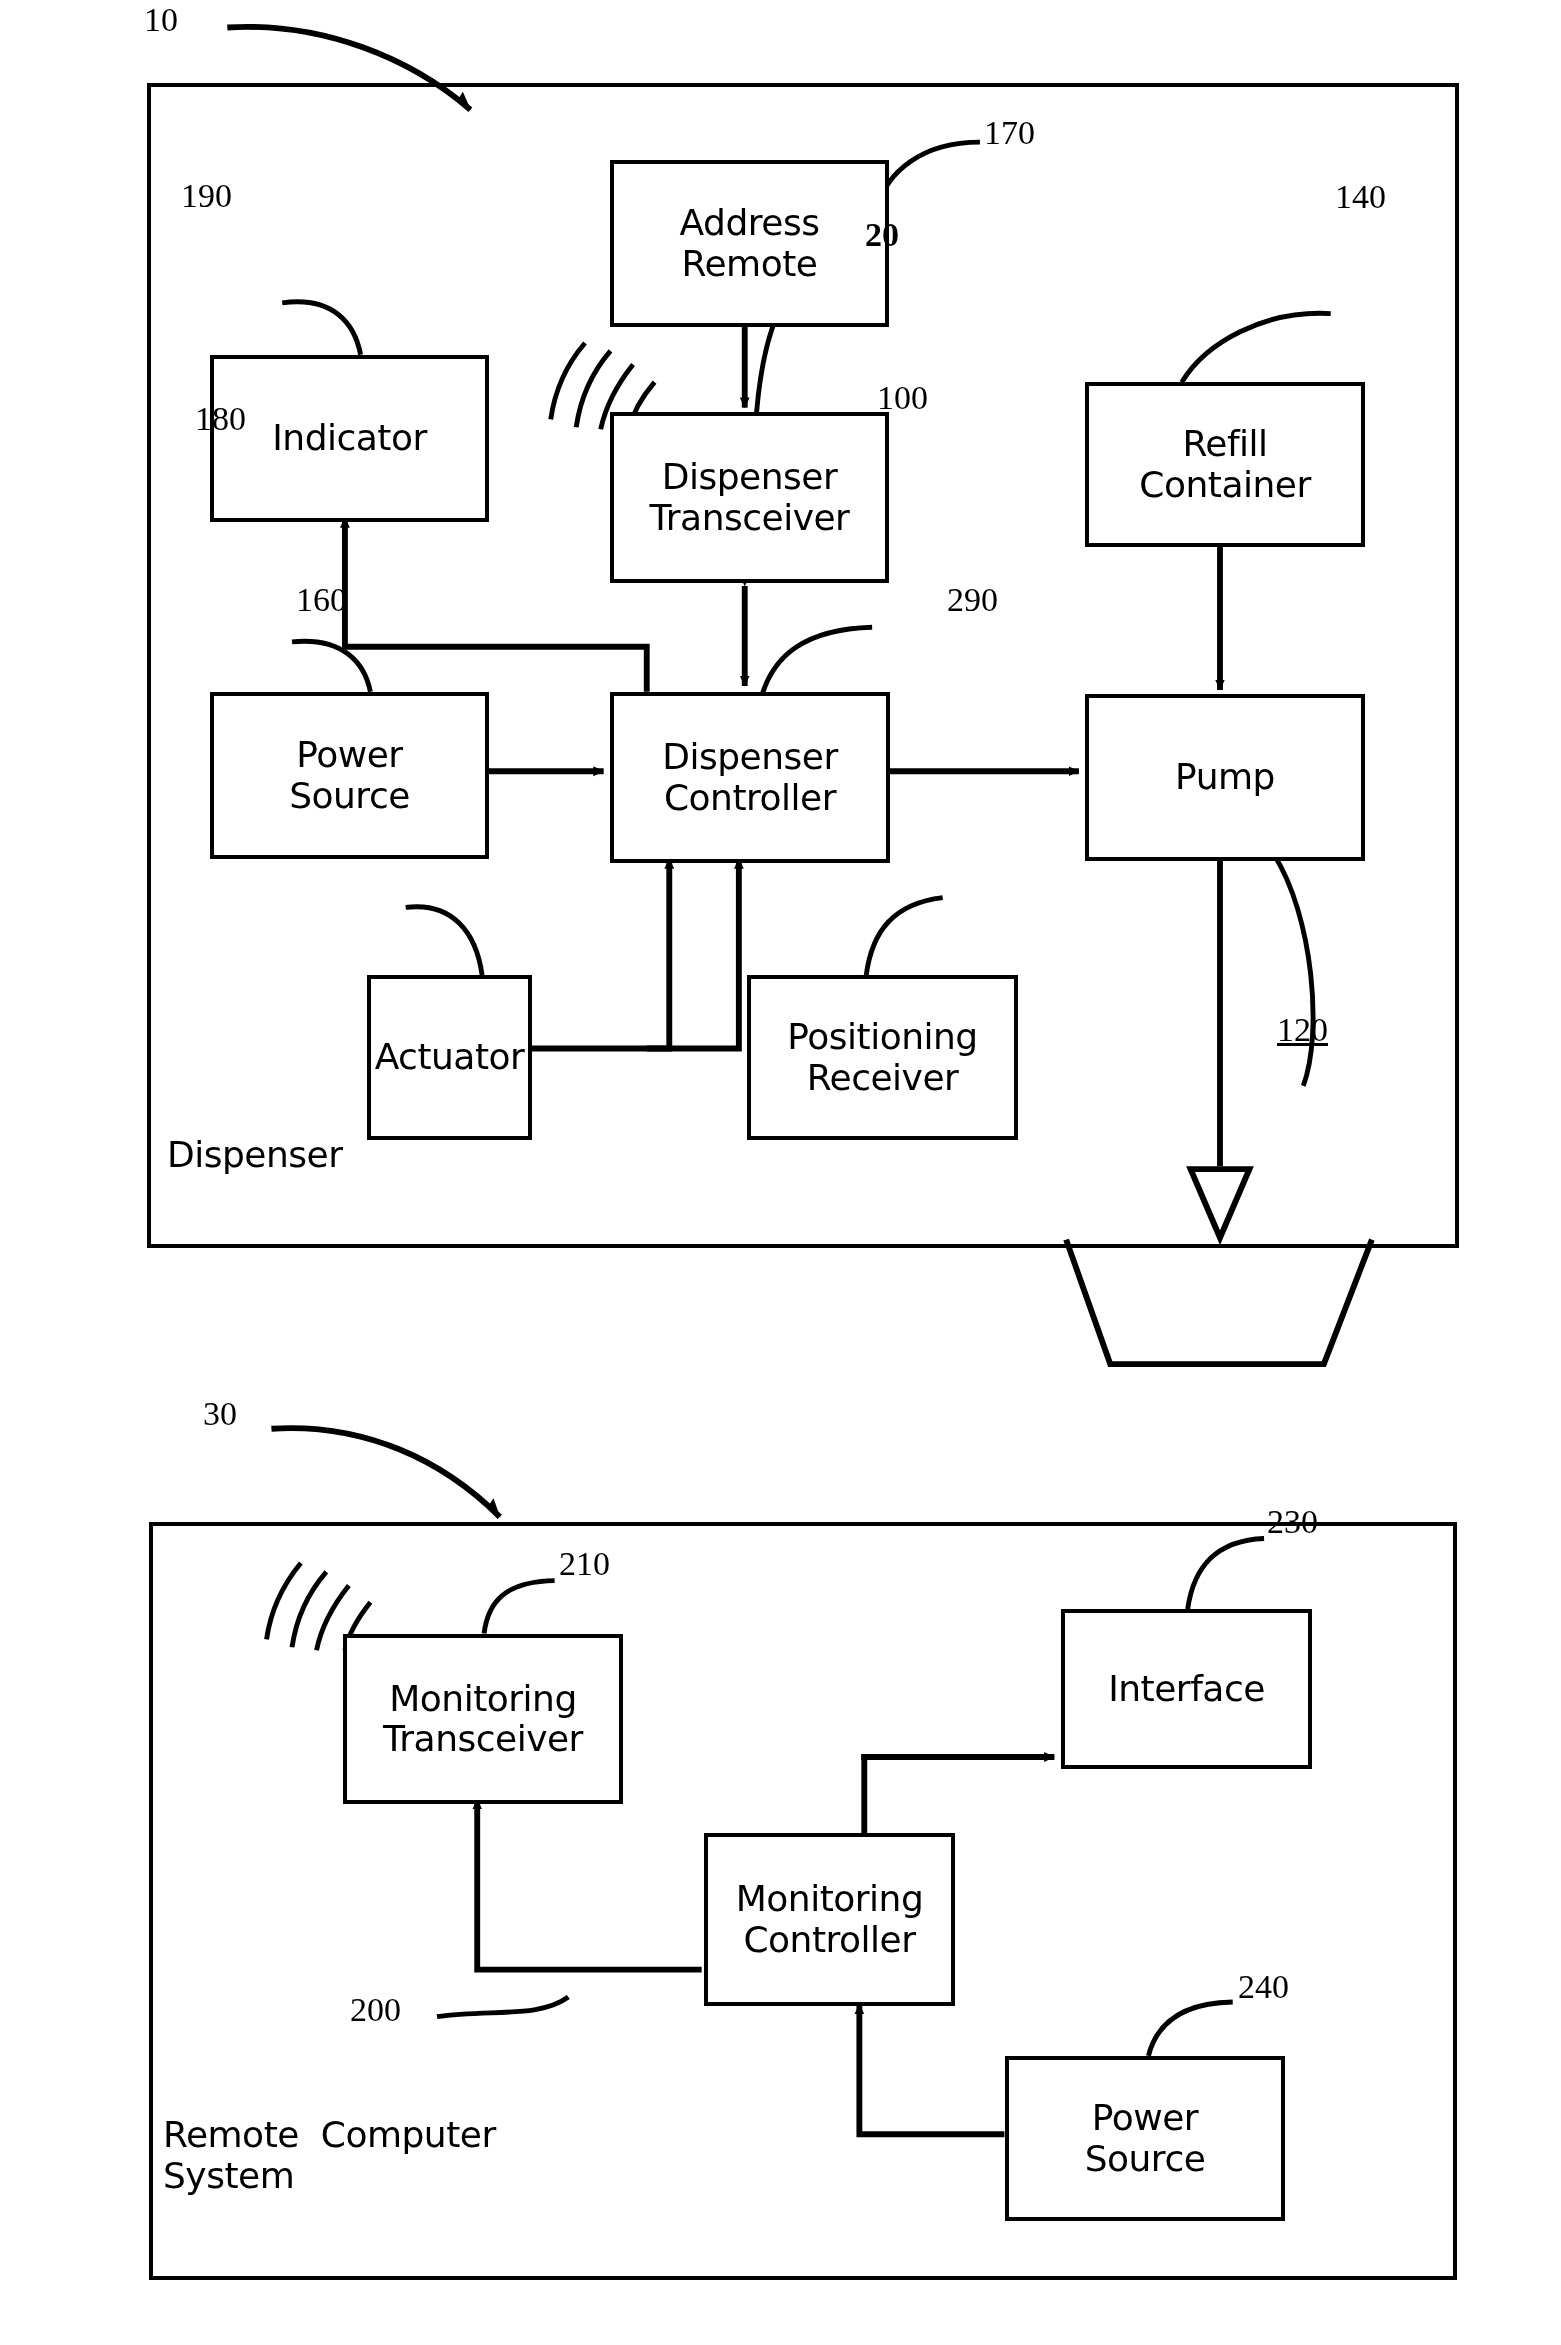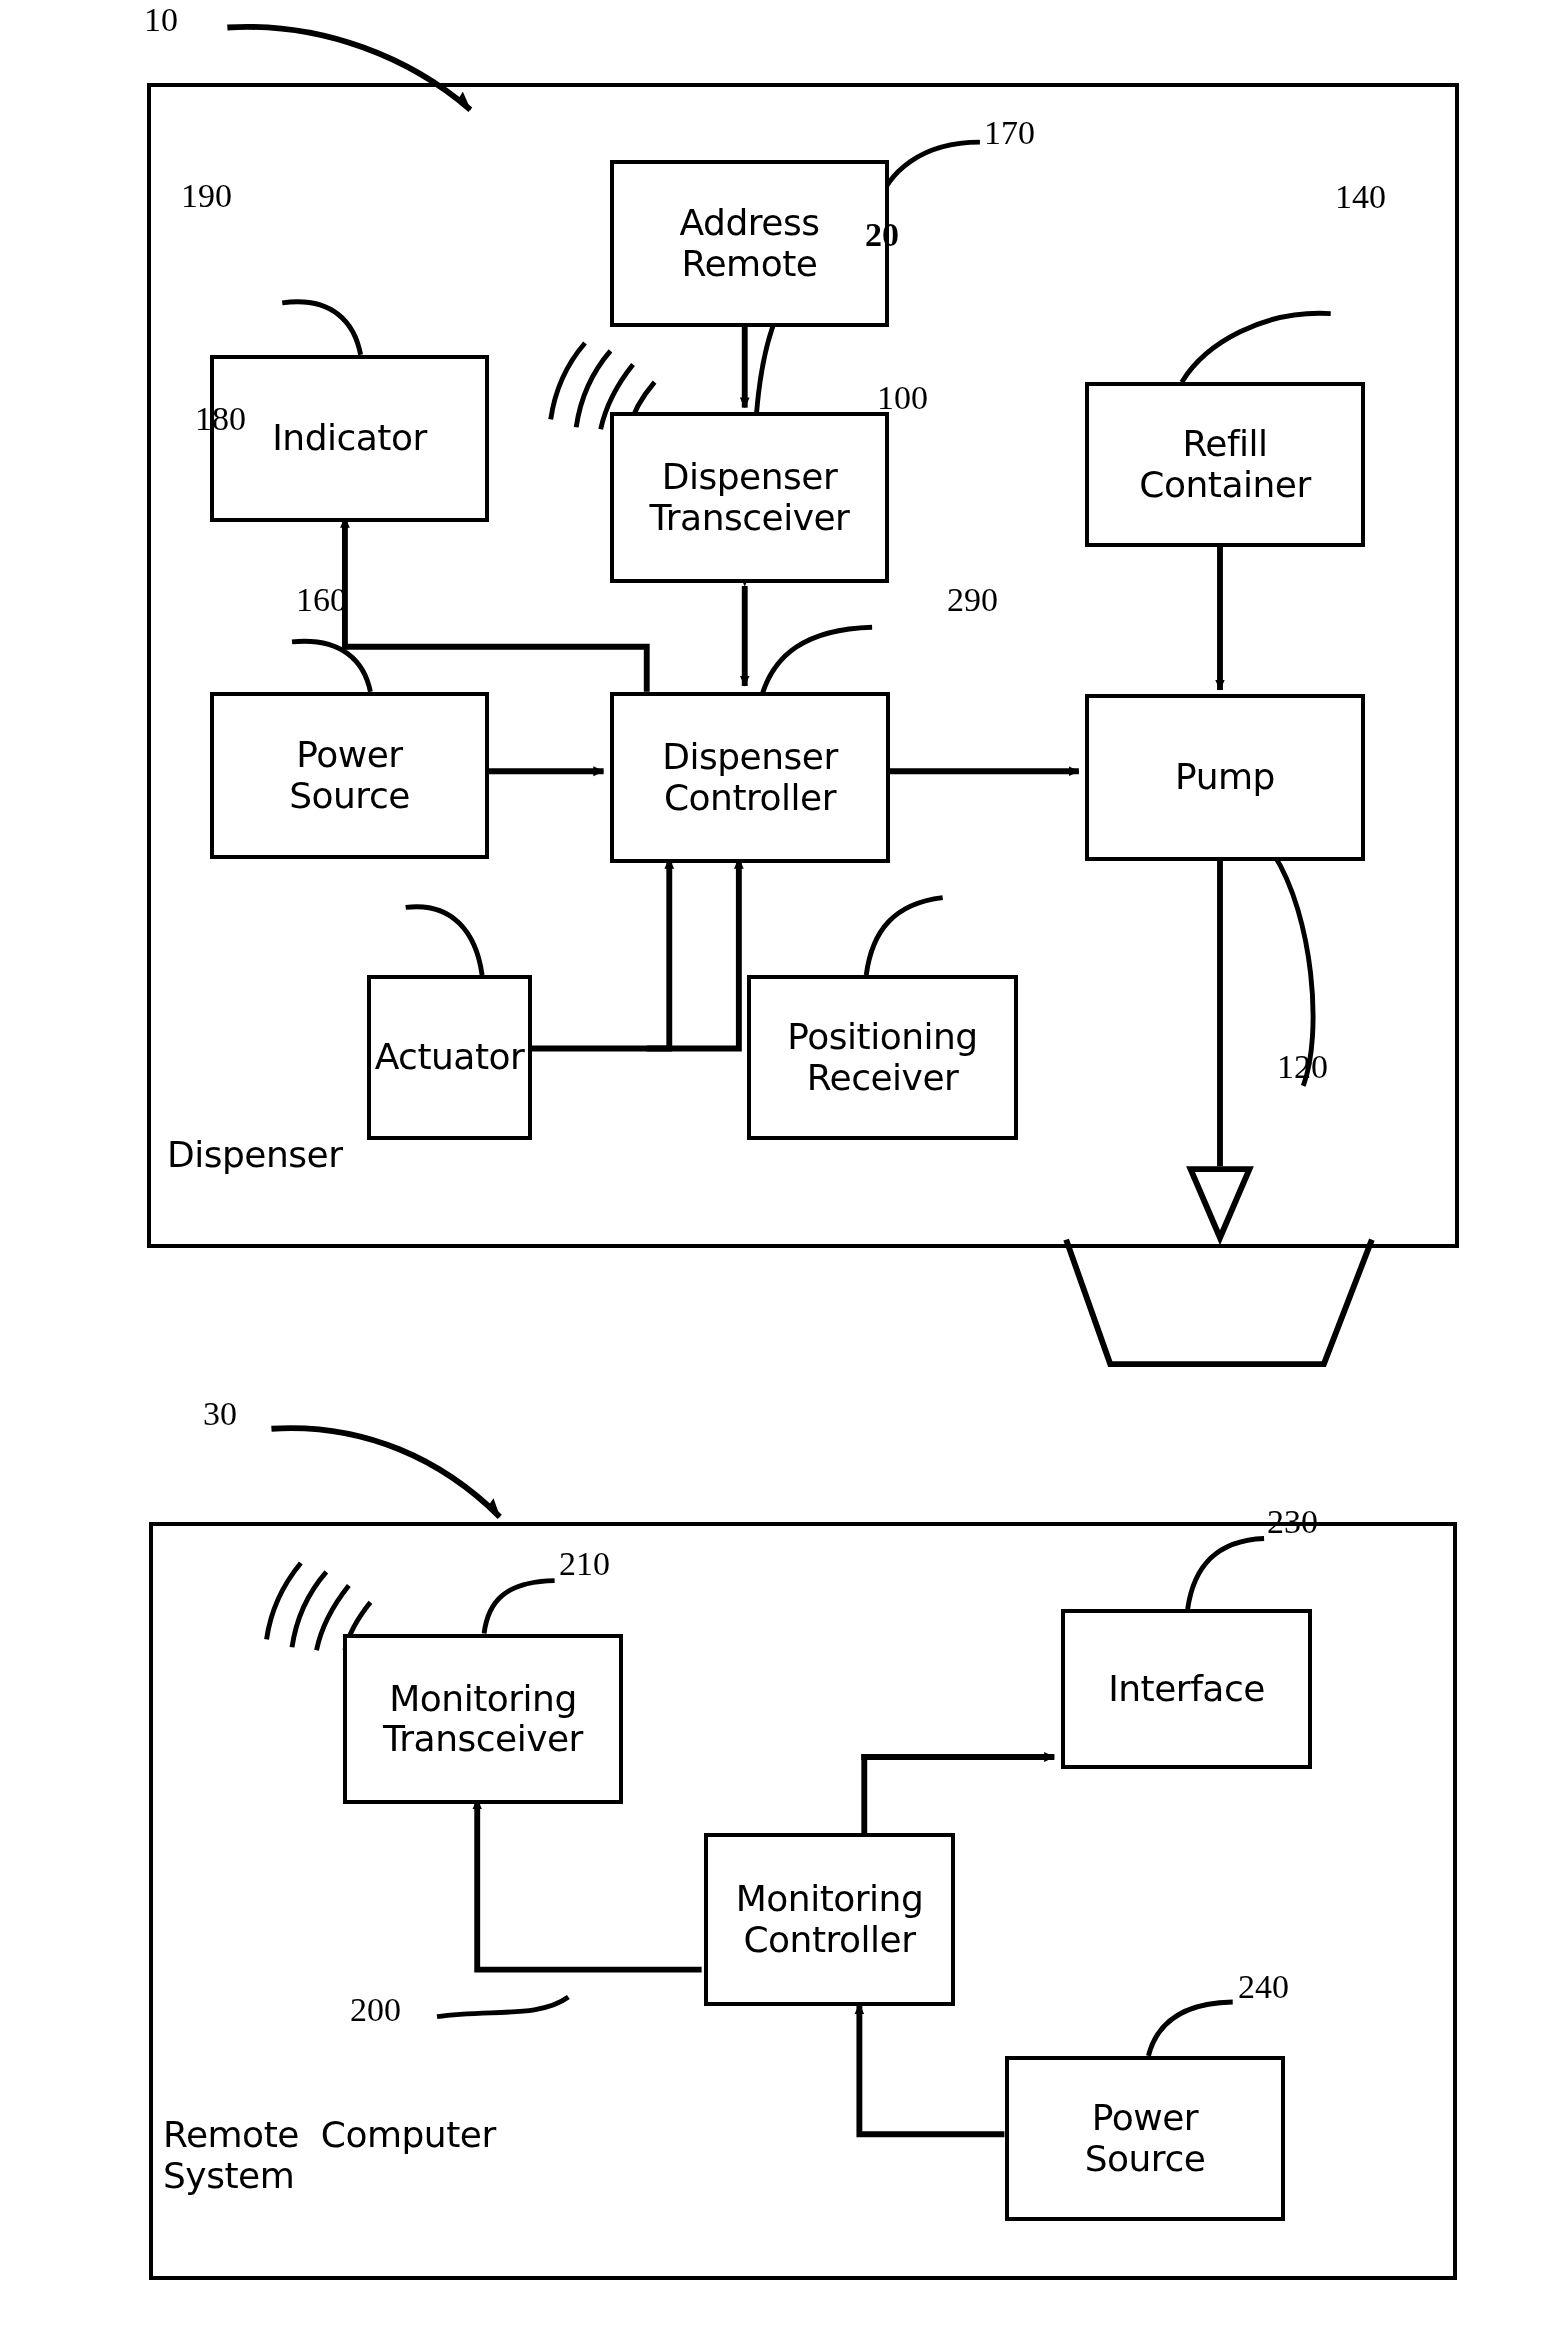--- a/index.html
+++ b/index.html
@@ -144,21 +144,21 @@
 
   <div class="ref" style="left:144px;top:2.9px;">10</div>
   <div class="ref" style="left:984px;top:116px;">170</div>
   <div class="ref" style="left:181px;top:179px;">190</div>
   <div class="ref" style="left:865px;top:218px;font-weight:bold;">20</div>
   <div class="ref" style="left:1335px;top:180px;">140</div>
   <div class="ref" style="left:181px;top:402px;margin-left:14px;">180</div>
   <div class="ref" style="left:877px;top:381px;">100</div>
   <div class="ref" style="left:296px;top:583px;">160</div>
   <div class="ref" style="left:947px;top:583px;">290</div>
-  <div class="ref" style="left:1277px;top:1050px;">120</div>
+  <div class="ref" style="left:1277px;top:1013px;text-decoration:underline;">120</div>
 
   <div class="box" style="left:343px;top:1634px;width:272px;height:162px;white-space:pre;">Monitoring
 Transceiver</div>
 
   <div class="box" style="left:1061px;top:1609px;width:243px;height:152px;white-space:pre;">Interface</div>
 
   <div class="box" style="left:704px;top:1833px;width:243px;height:165px;white-space:pre;">Monitoring
 Controller</div>
 
   <div class="box" style="left:1005px;top:2056px;width:272px;height:157px;white-space:pre;">Power

